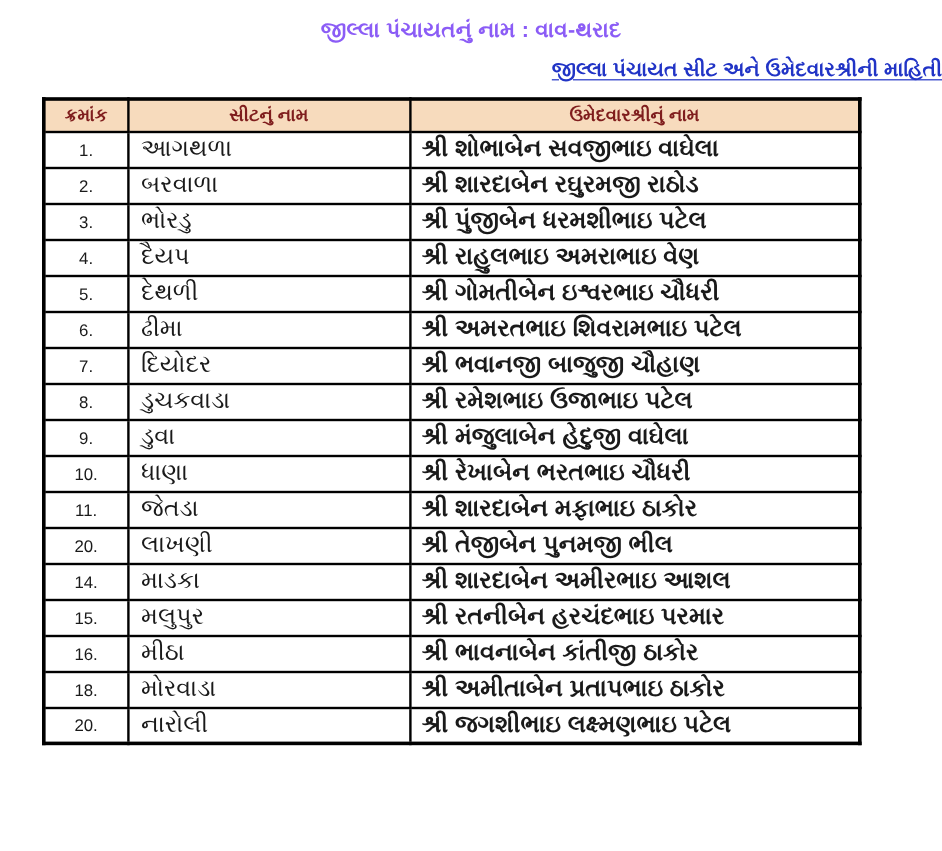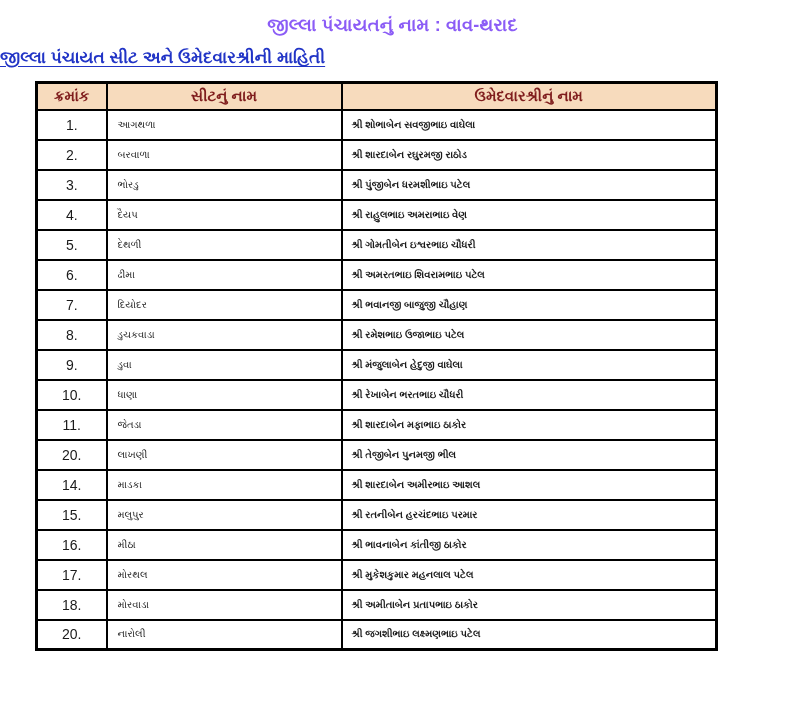--- a/index.html
+++ b/index.html
@@ -20,21 +20,21 @@
   .doc-title {
     margin-top: 15px;
     text-align: center;
     font-size: 18px;
     font-weight: bold;
     color: #8b5cf6;
     letter-spacing: 0.2px;
   }
   .doc-subtitle {
     margin-top: 12px;
-    text-align: left;
+    text-align: right;
     font-size: 17px;
     font-weight: bold;
     color: #2134C6;
     text-decoration: underline;
     text-underline-offset: 3px;
   }
   table.list {
     margin: 13px 0 0 35px;
     width: 680px;
     border-collapse: collapse;
@@ -51,21 +51,21 @@
     background: #F7DBBD;
     height: 27px;
     font-size: 15px;
     font-weight: bold;
     color: #7f1d1d;
     text-align: center;
     vertical-align: middle;
   }
   td {
     height: 30px;
-    font-size: 10px;
+    font-size: 20px;
     color: #1a1a1a;
     vertical-align: middle;
     background: #ffffff;
   }
   td.no-cell   { text-align: center; font-size: 14px; }
   td.seat-cell { padding-left: 10px; text-align: left; }
   td.name-cell { padding-left: 9px;  text-align: left; font-weight: bold; }
 </style>
 </head>
 <body>
@@ -174,25 +174,20 @@
     <td class="seat-cell">મલુપુર</td>
     <td class="name-cell">શ્રી રતનીબેન હરચંદભાઇ પરમાર</td>
   </tr>
 
   <tr>
     <td class="no-cell">16.</td>
     <td class="seat-cell">મીઠા</td>
     <td class="name-cell">શ્રી ભાવનાબેન કાંતીજી ઠાકોર</td>
   </tr>
 
-  <tr>
-    <td class="no-cell">17.</td>
-    <td class="seat-cell">મોરથલ</td>
-    <td class="name-cell">શ્રી મુકેશકુમાર મહનલાલ પટેલ</td>
-  </tr>
 
   <tr>
     <td class="no-cell">18.</td>
     <td class="seat-cell">મોરવાડા</td>
     <td class="name-cell">શ્રી અમીતાબેન પ્રતાપભાઇ ઠાકોર</td>
   </tr>
 
 
   <tr>
     <td class="no-cell">20.</td>

